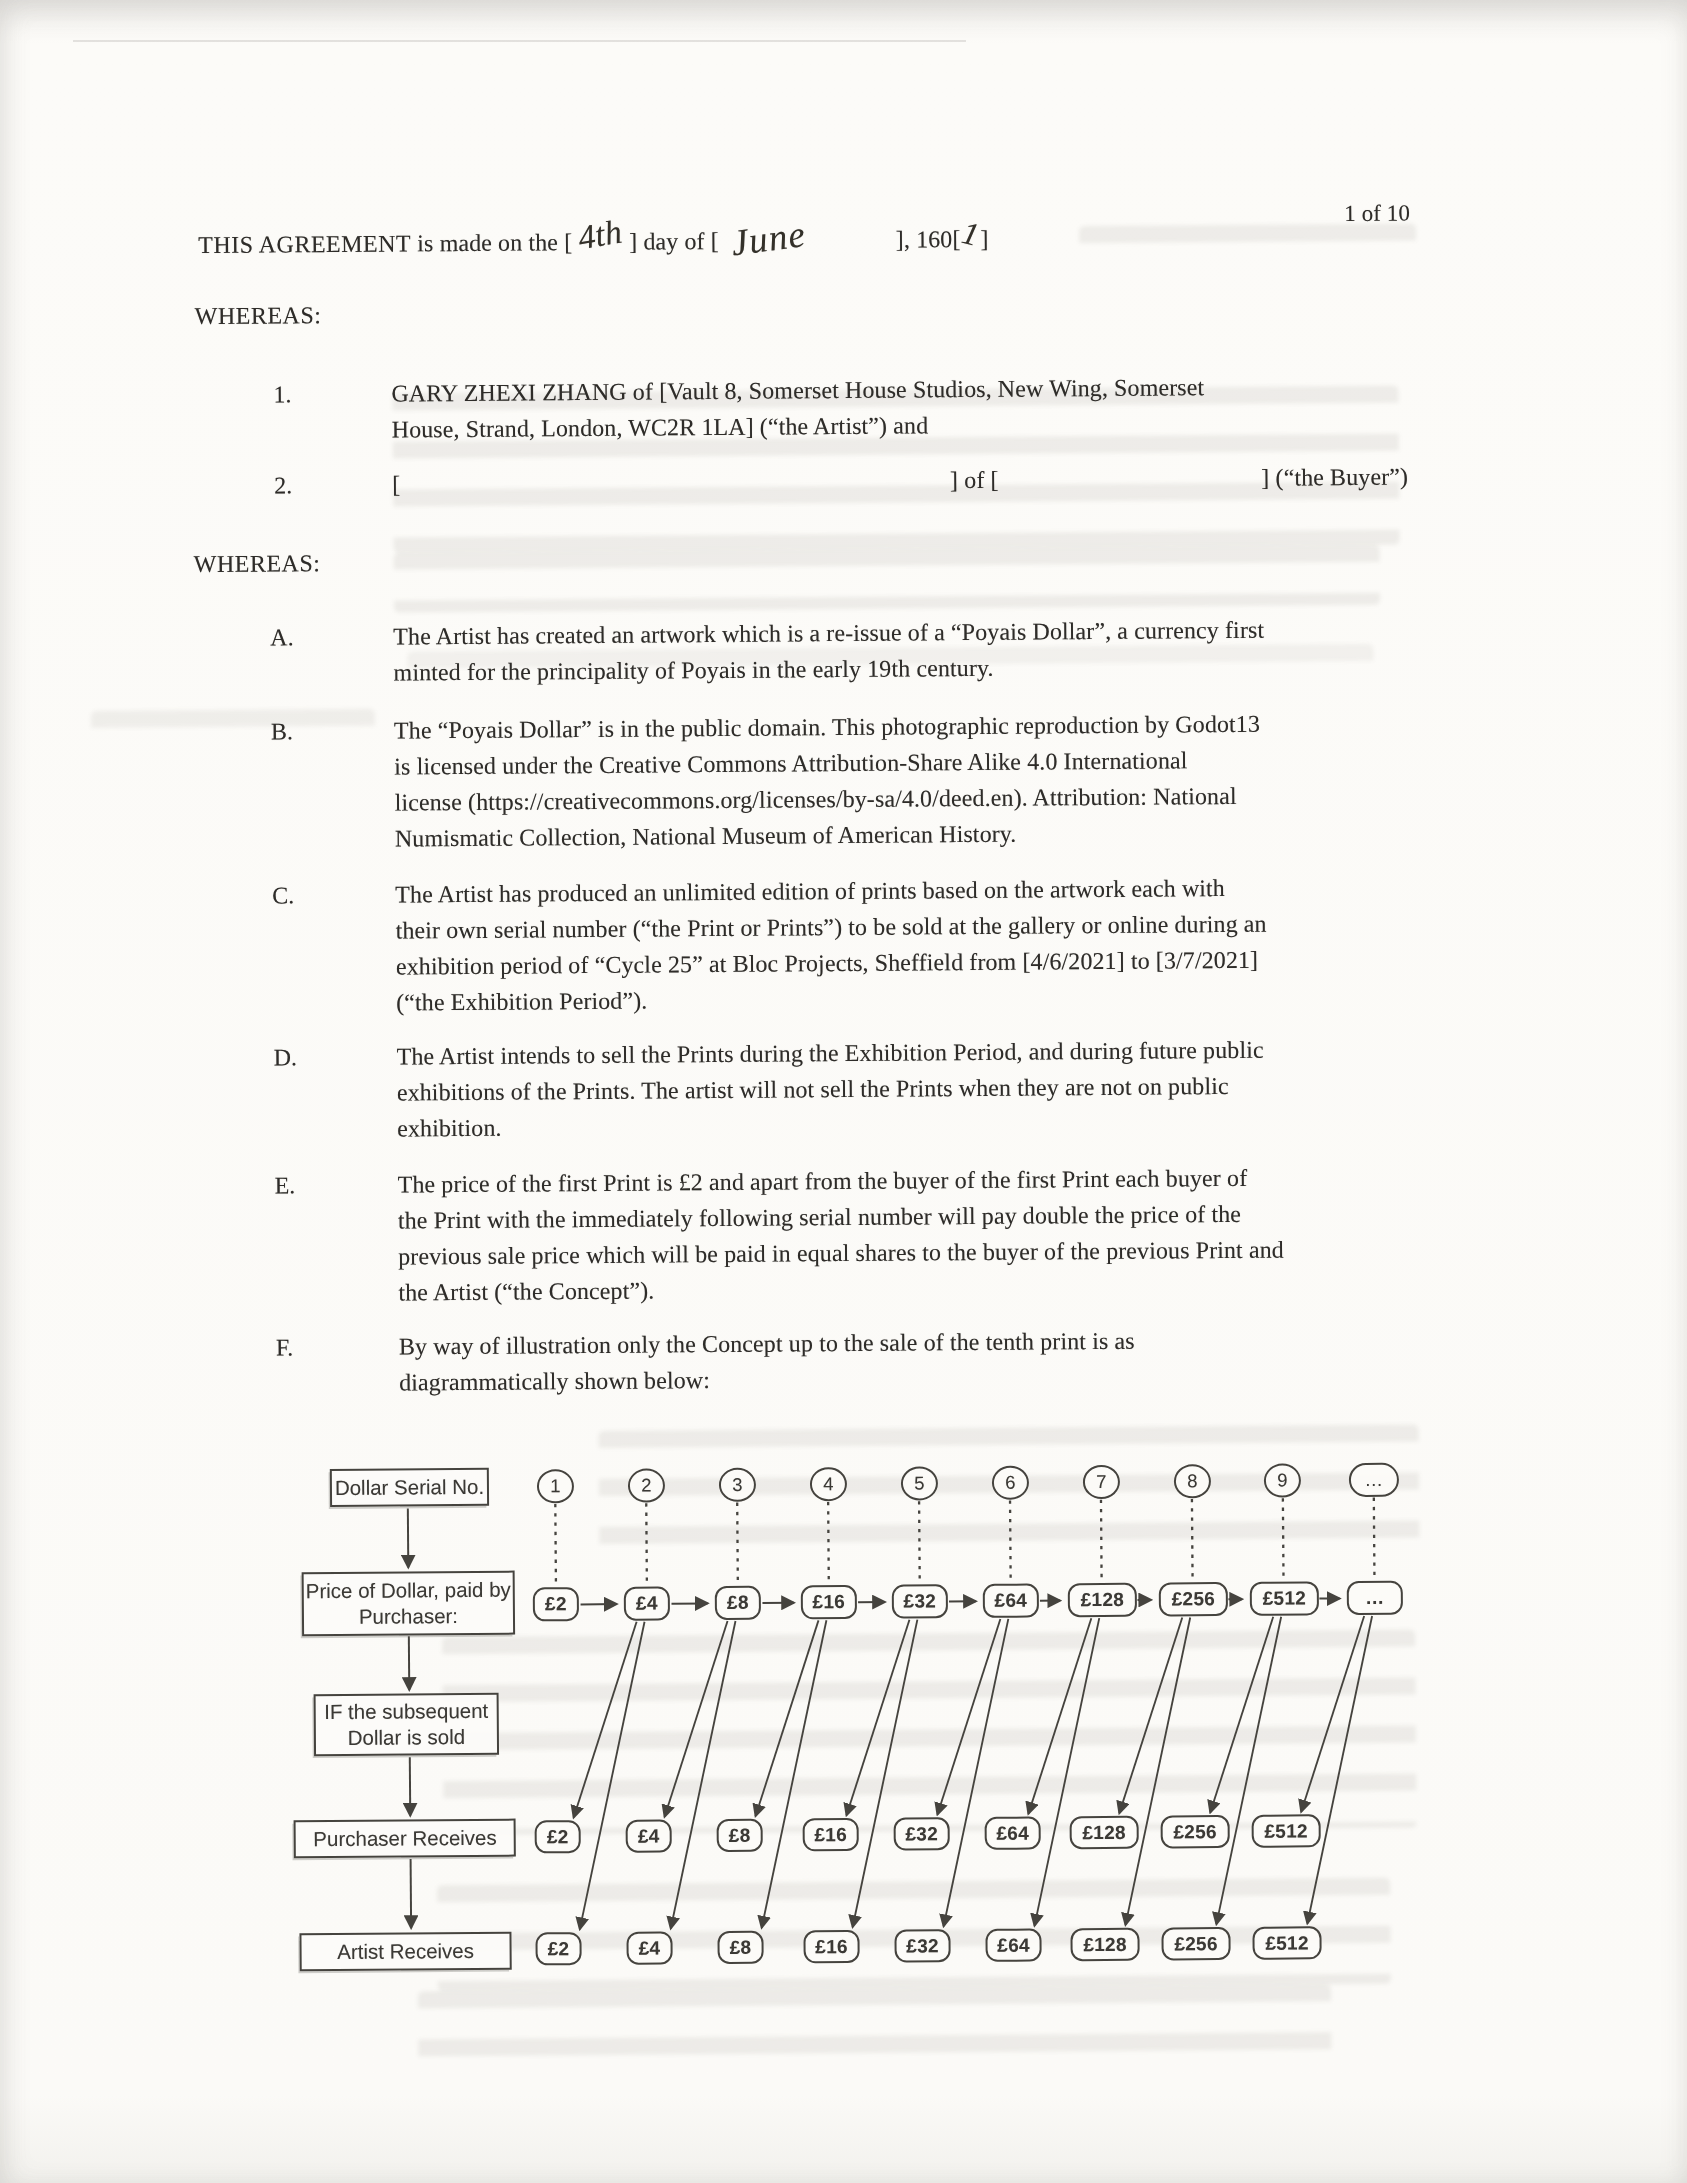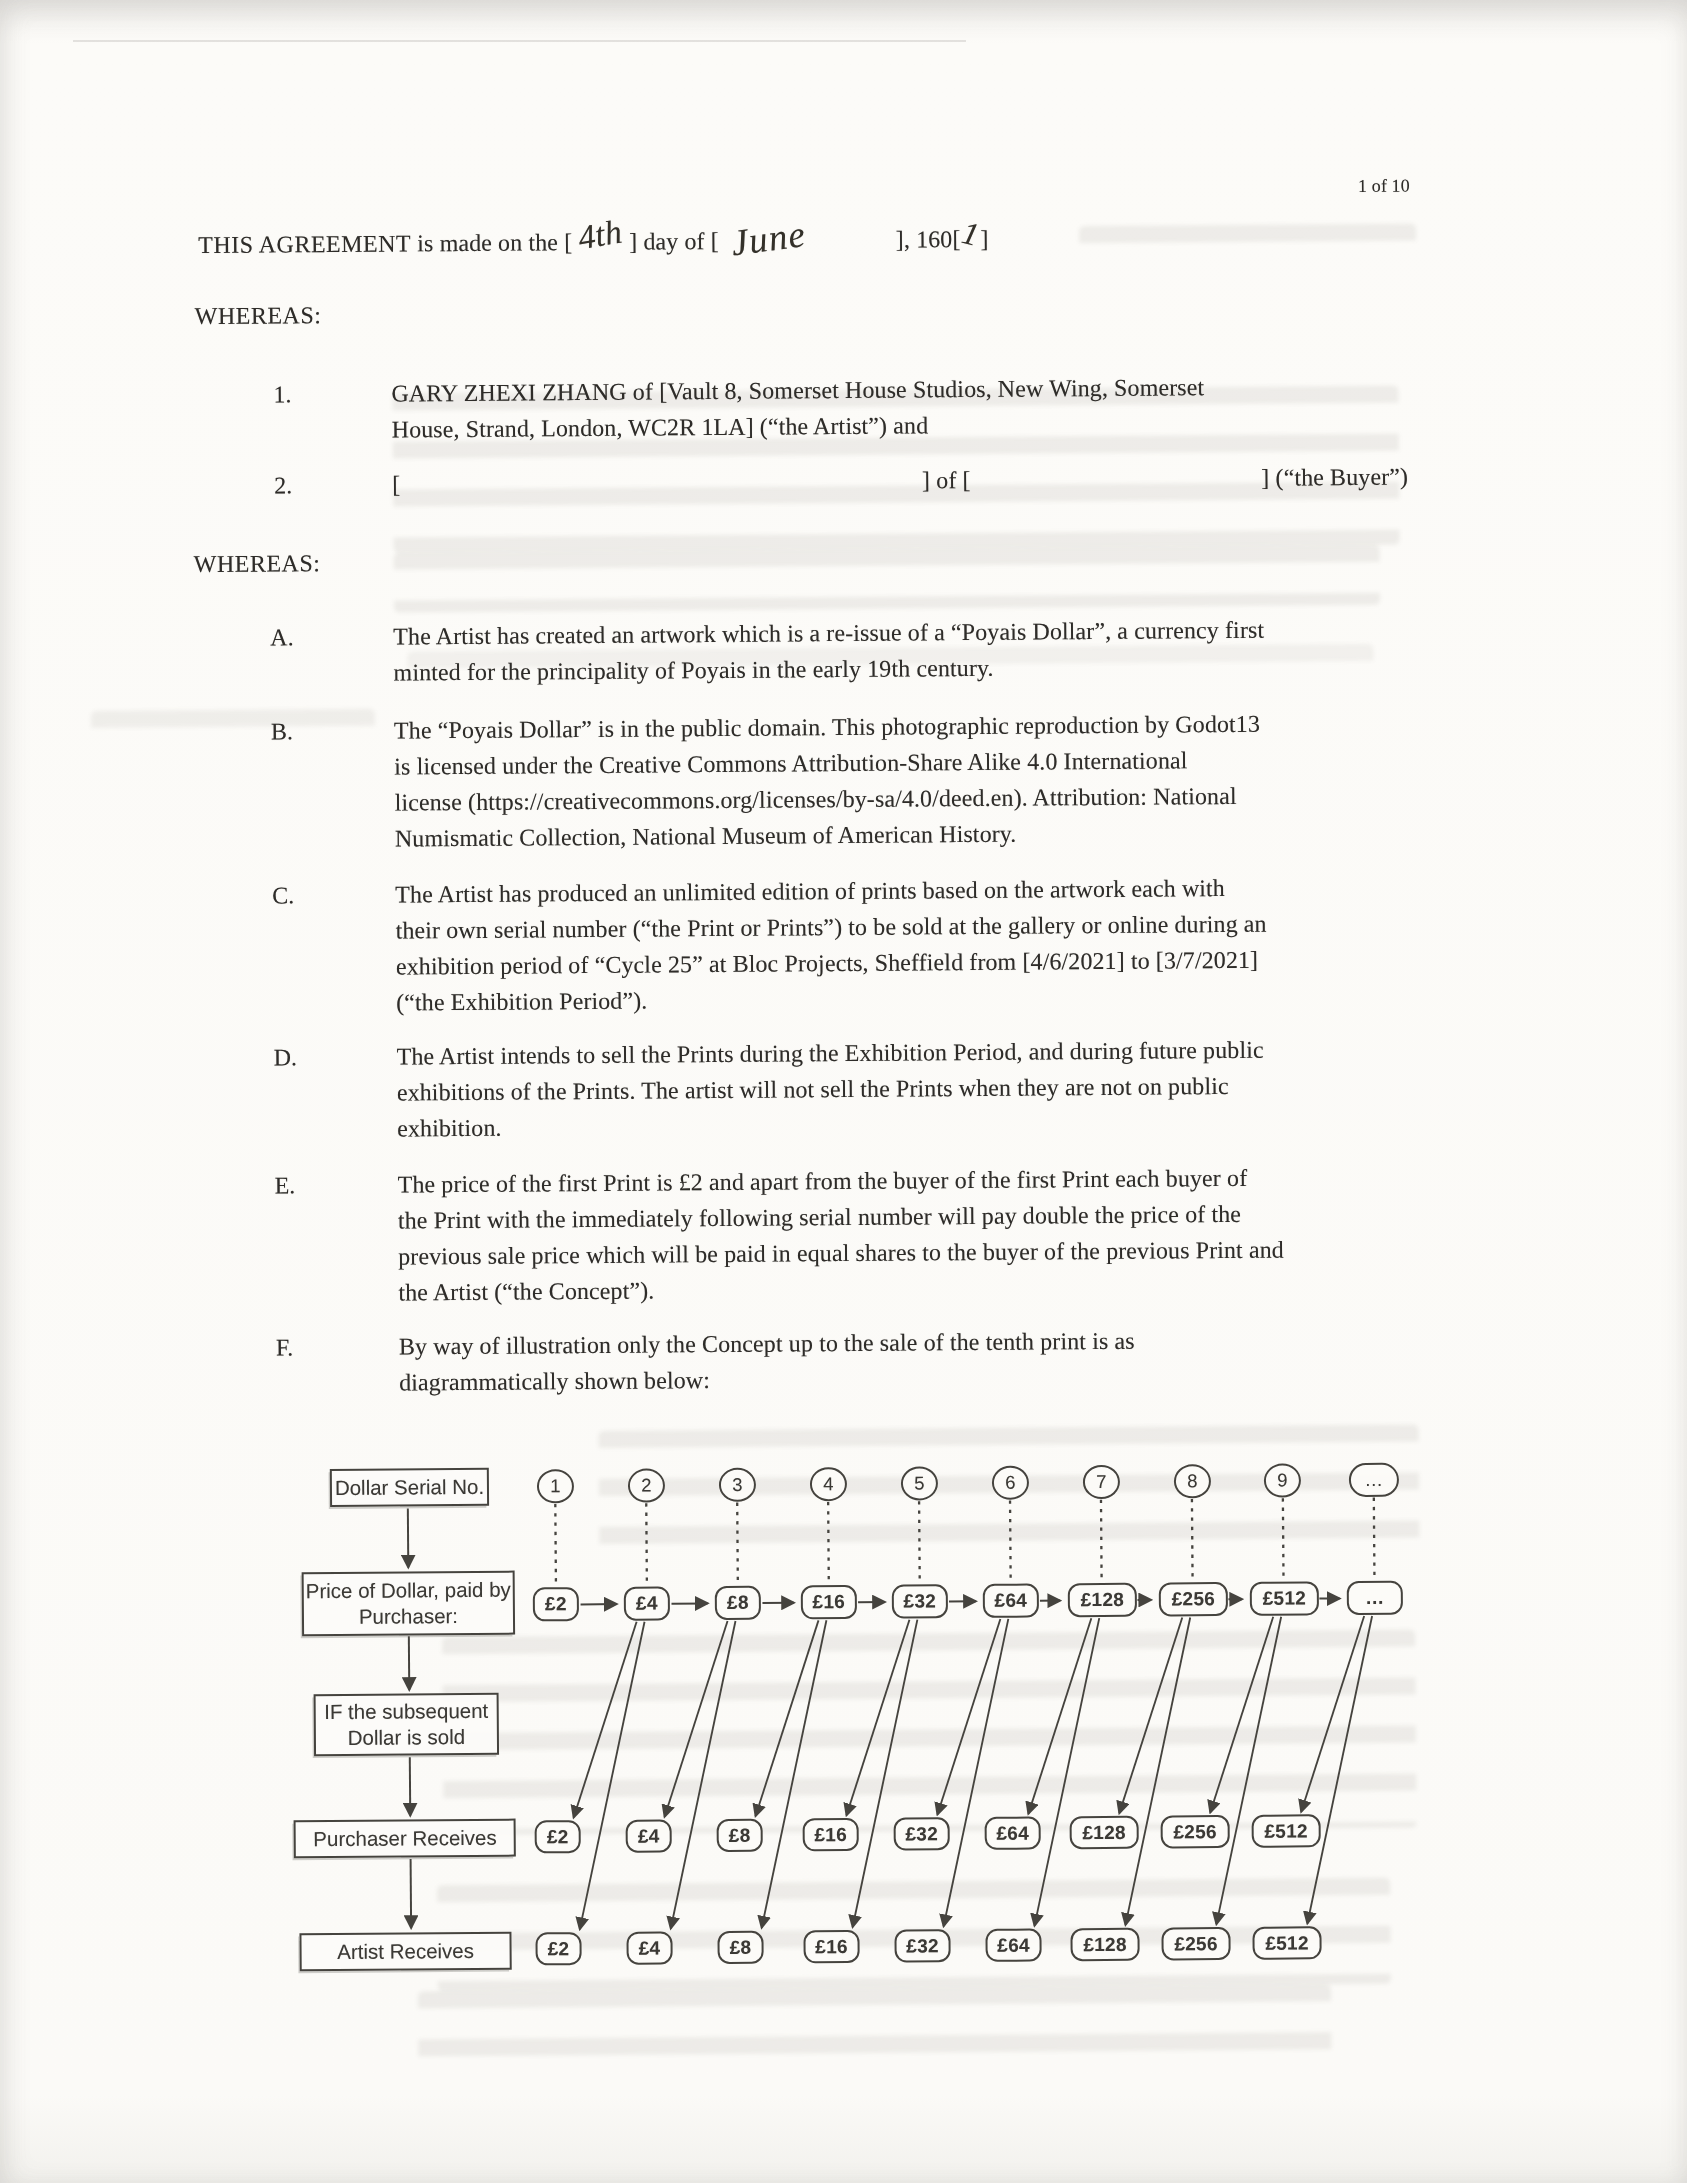--- a/index.html
+++ b/index.html
@@ -50,35 +50,35 @@
     <div class="ghost" style="left:1085px;top:228px;width:337px;height:40px;"></div>
     <div class="ghost" style="left:397px;top:390px;width:1006px;height:159px;"></div>
     <div class="ghost" style="left:397px;top:549px;width:986px;height:60px;"></div>
     <div class="ghost" style="left:93px;top:705px;width:284px;height:40px;opacity:.12;"></div>
     <div class="ghost" style="left:410px;top:648px;width:966px;height:46px;opacity:.1;"></div>
     <div class="ghost" style="left:595px;top:1429px;width:820px;height:139px;"></div>
     <div class="ghost" style="left:437px;top:1634px;width:973px;height:198px;"></div>
     <div class="ghost" style="left:430px;top:1882px;width:953px;height:106px;"></div>
     <div class="ghost" style="left:410px;top:1988px;width:913px;height:86px;"></div>
 
-    <div class="abs body-text" style="top:172px;right:271px;font-size:18px;">1 of 10</div>
+    <div class="abs body-text" style="top:200px;right:271px;font-size:23px;">1 of 10</div>
 
     <div class="abs body-text" style="left:204px;top:218px;">
       <span class="caps">THIS AGREEMENT</span><span> is made on the [</span><span class="hw hw-day">4th</span><span>] day of [</span><span class="hw hw-month">June</span><span>], 160[</span><span class="hw hw-year">1</span><span>]</span>
     </div>
 
     <div class="abs body-text caps" style="left:200px;top:293px;">WHEREAS:</div>
 
     <span class="gut" style="top:372px;left:278px;">1.</span>
     <div class="ctext body-text" style="top:372px;">GARY ZHEXI ZHANG of [Vault 8, Somerset House Studios, New Wing, Somerset
 House, Strand, London, WC2R 1LA] (“the Artist”) and</div>
 
     <span class="gut" style="top:463px;left:278px;">2.</span>
     <span class="abs body-text" style="left:396px;top:463px;">[</span>
-    <span class="abs body-text" style="left:926px;top:463px;text-align:center;">] of [</span>
+    <span class="abs body-text" style="left:954px;top:463px;text-align:center;">] of [</span>
     <span class="abs body-text" style="right:275px;top:463px;">] (“the Buyer”)</span>
 
     <div class="abs body-text caps" style="left:197px;top:541px;">WHEREAS:</div>
 
     <span class="gut" style="top:615px;">A.</span>
     <div class="ctext body-text" style="top:615px;">The Artist has created an artwork which is a re-issue of a “Poyais Dollar”, a currency first
 minted for the principality of Poyais in the early 19th century.</div>
 
     <span class="gut" style="top:709px;">B.</span>
     <div class="ctext body-text" style="top:709px;">The “Poyais Dollar” is in the public domain. This photographic reproduction by Godot13

